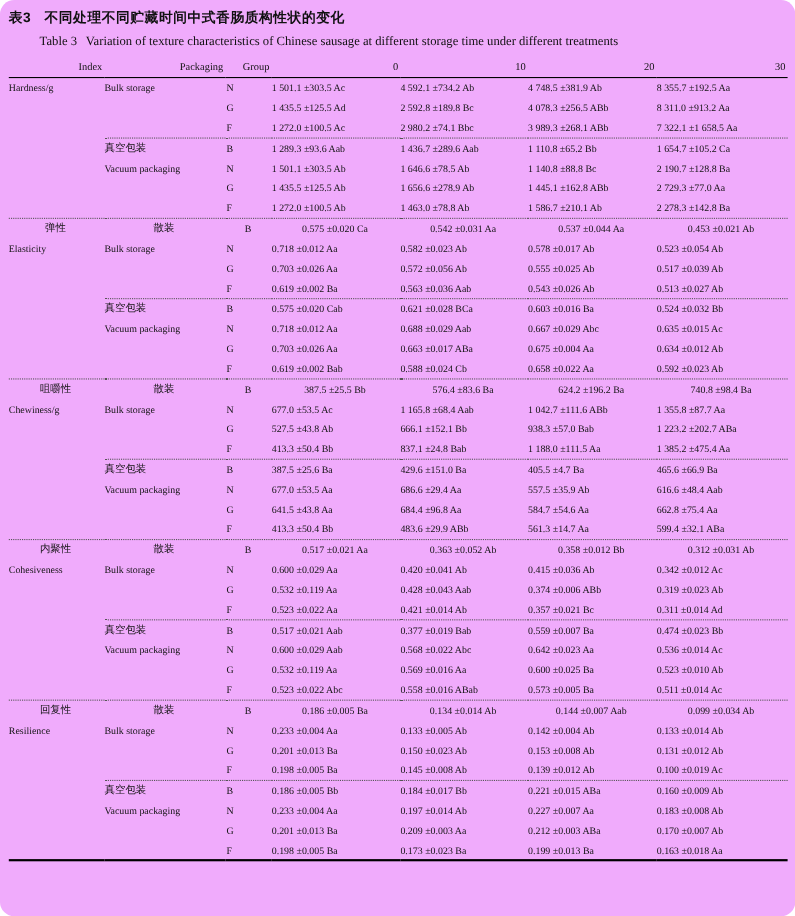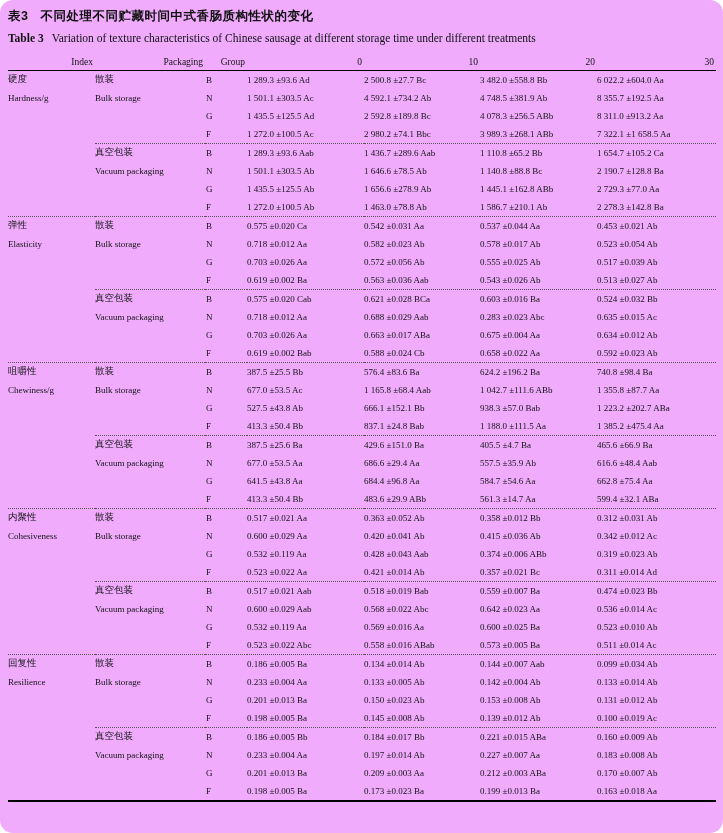--- a/index.html
+++ b/index.html
@@ -20,21 +20,21 @@
     font-weight: bold;
     letter-spacing: 0.5px;
     color: #111;
   }
   .caption-zh .zh-label { margin-right: 12px; }
   .caption-en {
     margin: 7px 0 0 8px;
     font-size: 11.5px;
     color: #111;
   }
-  .caption-en .en-label { font-weight: bold; margin-right: 8px; }
+  .caption-en .en-label { font-weight: normal; margin-right: 8px; margin-left: 28px; }
   table.texture-table {
     margin: 9px 0 0 8px;
     border-collapse: collapse;
     table-layout: fixed;
     width: 708px;
     font-size: 9px;
     color: #141414;
   }
   col.c-index { width: 87px; }
   col.c-pack  { width: 110px; }
@@ -48,21 +48,21 @@
     vertical-align: middle;
     font-weight: normal;
     padding: 0 2px 0 0;
     white-space: nowrap;
     overflow: hidden;
   }
   thead tr.h1 th { border-top: 2px solid #000; height: 20px; font-size: 9.5px; }
   thead tr.h2 th { border-bottom: 1.5px solid #000; height: 17px; font-size: 9.5px; text-align: right; }
   thead th.storage-span { border-bottom: 1px solid #000; }
   tbody tr { height: 18.25px; }
-  tbody tr.section-start td { border-top: 1px dotted #555; }
+  tbody tr.section-start td { border-top: 1px dotted #555; text-align: center; }
   tbody tr.block-start td.bdiv { border-top: 1px dotted #555; }
   tbody tr.last-row td { border-bottom: 2px solid #000; }
   td.group-cell { padding-left: 1px; }
   .zh-cell { font-size: 9.5px; }
 </style>
 </head>
 <body>
 
 <div class="page">
 
@@ -90,29 +90,20 @@
         <th>Packaging</th>
         <th>Group</th>
         <th>0</th>
         <th>10</th>
         <th>20</th>
         <th>30</th>
       </tr>
     </thead>
     <tbody>
         <tr>
-          <td class="index-cell bdivnone zh-cell">硬度</td>
-          <td class="packaging-cell bdiv zh-cell">散装</td>
-          <td class="group-cell bdiv">B</td>
-          <td class="value-cell bdiv">1 289.3 ±93.6 Ad</td>
-          <td class="value-cell bdiv">2 500.8 ±27.7 Bc</td>
-          <td class="value-cell bdiv">3 482.0 ±558.8 Bb</td>
-          <td class="value-cell bdiv">6 022.2 ±604.0 Aa</td>
-        </tr>
-        <tr>
           <td class="index-cell bdivnone">Hardness/g</td>
           <td class="packaging-cell bdiv">Bulk storage</td>
           <td class="group-cell bdiv">N</td>
           <td class="value-cell bdiv">1 501.1 ±303.5 Ac</td>
           <td class="value-cell bdiv">4 592.1 ±734.2 Ab</td>
           <td class="value-cell bdiv">4 748.5 ±381.9 Ab</td>
           <td class="value-cell bdiv">8 355.7 ±192.5 Aa</td>
         </tr>
         <tr>
           <td class="index-cell bdivnone"></td>
@@ -212,21 +203,21 @@
           <td class="value-cell bdiv">0.621 ±0.028 BCa</td>
           <td class="value-cell bdiv">0.603 ±0.016 Ba</td>
           <td class="value-cell bdiv">0.524 ±0.032 Bb</td>
         </tr>
         <tr>
           <td class="index-cell bdivnone"></td>
           <td class="packaging-cell bdiv">Vacuum packaging</td>
           <td class="group-cell bdiv">N</td>
           <td class="value-cell bdiv">0.718 ±0.012 Aa</td>
           <td class="value-cell bdiv">0.688 ±0.029 Aab</td>
-          <td class="value-cell bdiv">0.283 ±0.023 Abc</td>
+          <td class="value-cell bdiv">0.667 ±0.029 Abc</td>
           <td class="value-cell bdiv">0.635 ±0.015 Ac</td>
         </tr>
         <tr>
           <td class="index-cell bdivnone"></td>
           <td class="packaging-cell bdiv"></td>
           <td class="group-cell bdiv">G</td>
           <td class="value-cell bdiv">0.703 ±0.026 Aa</td>
           <td class="value-cell bdiv">0.663 ±0.017 ABa</td>
           <td class="value-cell bdiv">0.675 ±0.004 Aa</td>
           <td class="value-cell bdiv">0.634 ±0.012 Ab</td>
@@ -346,21 +337,21 @@
           <td class="value-cell bdiv">0.523 ±0.022 Aa</td>
           <td class="value-cell bdiv">0.421 ±0.014 Ab</td>
           <td class="value-cell bdiv">0.357 ±0.021 Bc</td>
           <td class="value-cell bdiv">0.311 ±0.014 Ad</td>
         </tr>
         <tr class="block-start">
           <td class="index-cell bdivnone"></td>
           <td class="packaging-cell bdiv zh-cell">真空包装</td>
           <td class="group-cell bdiv">B</td>
           <td class="value-cell bdiv">0.517 ±0.021 Aab</td>
-          <td class="value-cell bdiv">0.518 ±0.019 Bab</td>
+          <td class="value-cell bdiv">0.377 ±0.019 Bab</td>
           <td class="value-cell bdiv">0.559 ±0.007 Ba</td>
           <td class="value-cell bdiv">0.474 ±0.023 Bb</td>
         </tr>
         <tr>
           <td class="index-cell bdivnone"></td>
           <td class="packaging-cell bdiv">Vacuum packaging</td>
           <td class="group-cell bdiv">N</td>
           <td class="value-cell bdiv">0.600 ±0.029 Aab</td>
           <td class="value-cell bdiv">0.568 ±0.022 Abc</td>
           <td class="value-cell bdiv">0.642 ±0.023 Aa</td>

